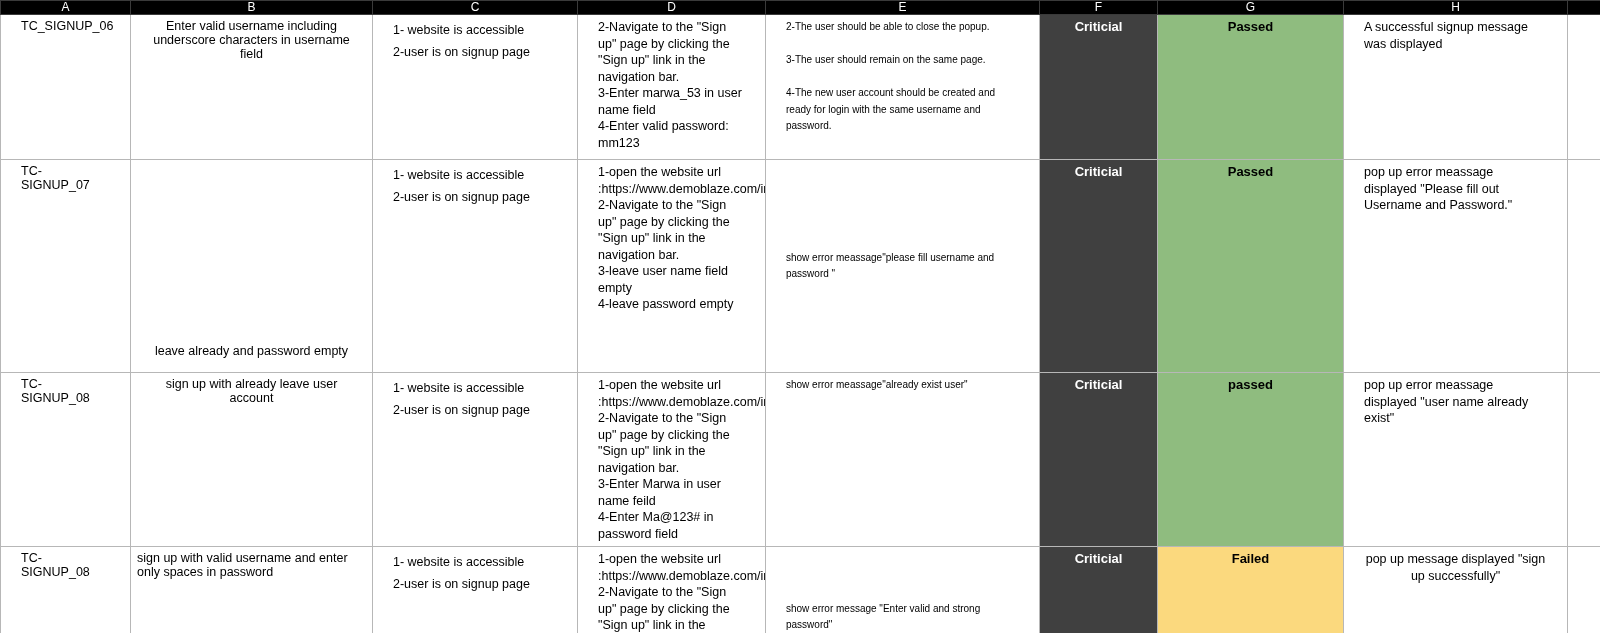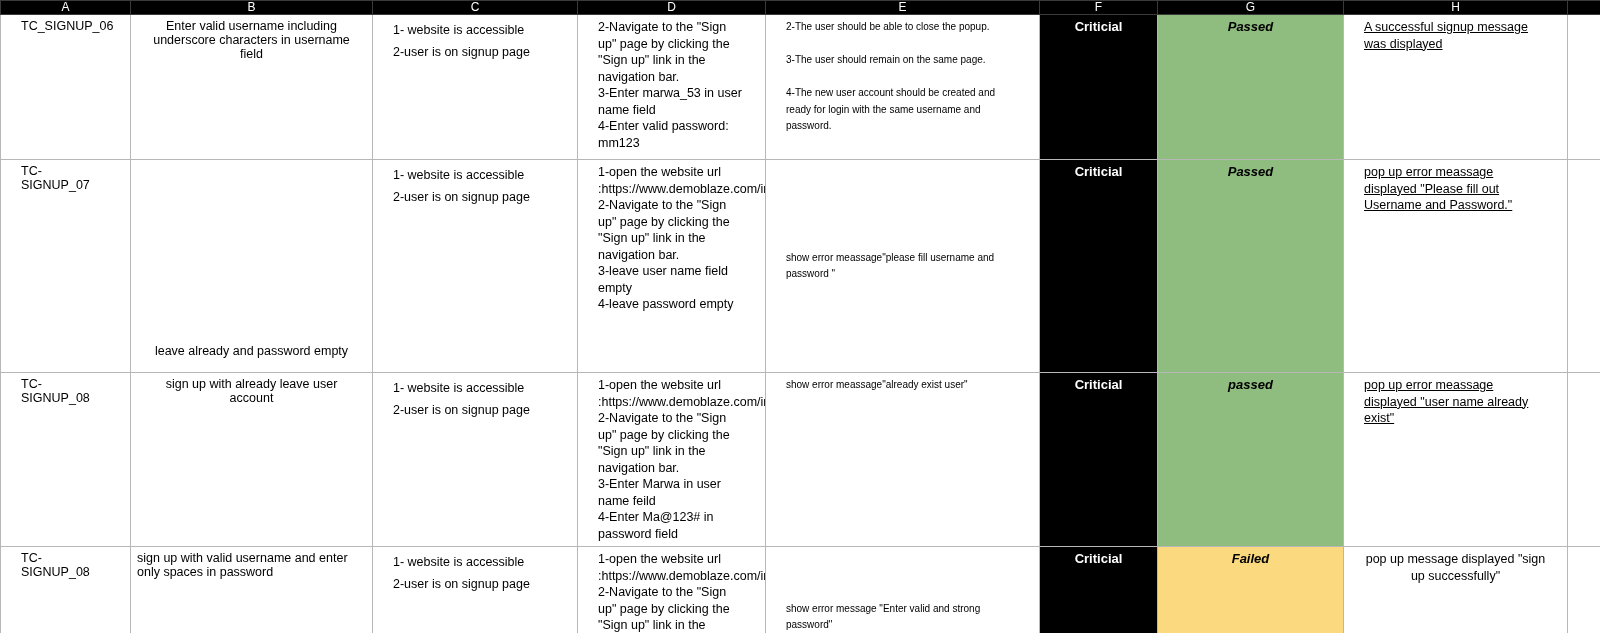--- a/index.html
+++ b/index.html
@@ -78,44 +78,43 @@
     vertical-align: top;
     font-size: 12.5px;
     line-height: 16.5px;
   }
   td.cell-e {
     vertical-align: top;
     font-size: 10px;
     line-height: 16.5px;
   }
   td.cell-f {
-    background: #000000;
+    background: #404040;
     color: #ffffff;
     text-align: center;
     vertical-align: middle;
     font-weight: bold;
     font-size: 13px;
   }
   td.cell-g {
     text-align: center;
     vertical-align: middle;
     font-weight: bold;
     font-size: 13px;
-    font-style: italic;
   }
   td.cell-g.status-pass { background: #8fbc7f; }
   td.cell-g.status-fail { background: #fbd97e; }
   td.cell-h {
     text-align: center;
     vertical-align: middle;
     font-size: 12.5px;
     line-height: 16.5px;
     padding: 4px 8px;
   }
-  td.cell-h.left-align { text-align: left; text-decoration: underline; }
+  td.cell-h.left-align { text-align: left; }
   td.cell-i {
     background: #ffffff;
     border-left: 1px solid #b7b7b7;
     border-right: none;
     border-top: none;
     border-bottom: none;
   }
 
   .r1 { height: 145px; }
   .r2 { height: 213px; }

